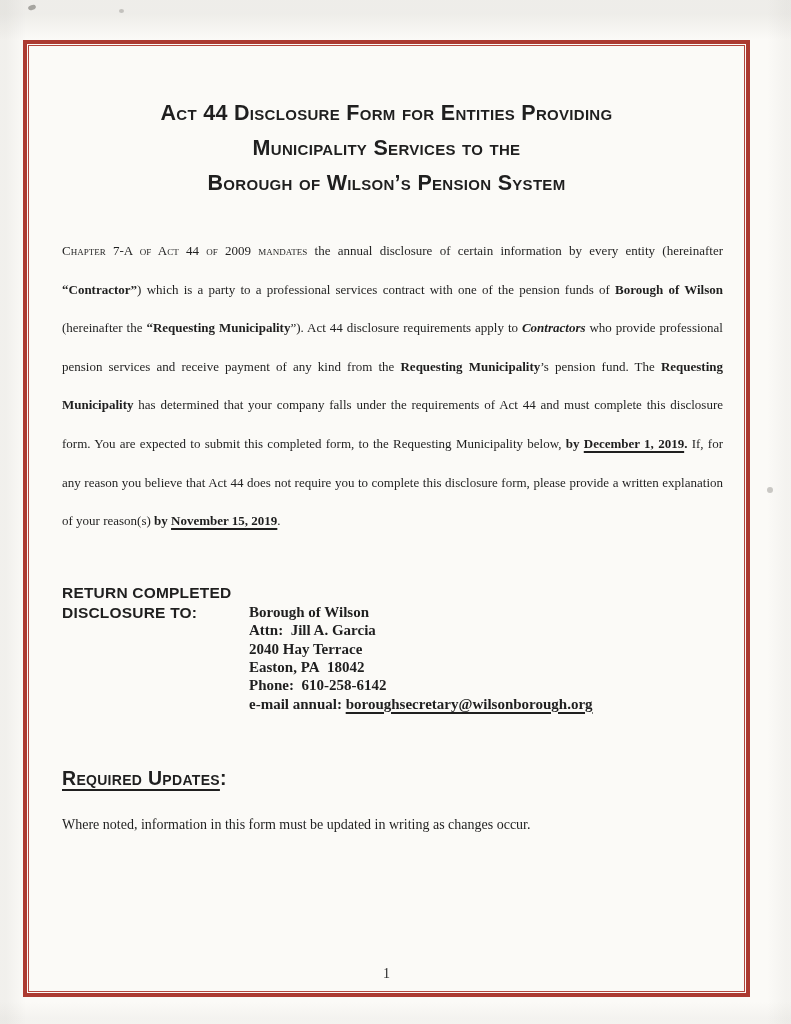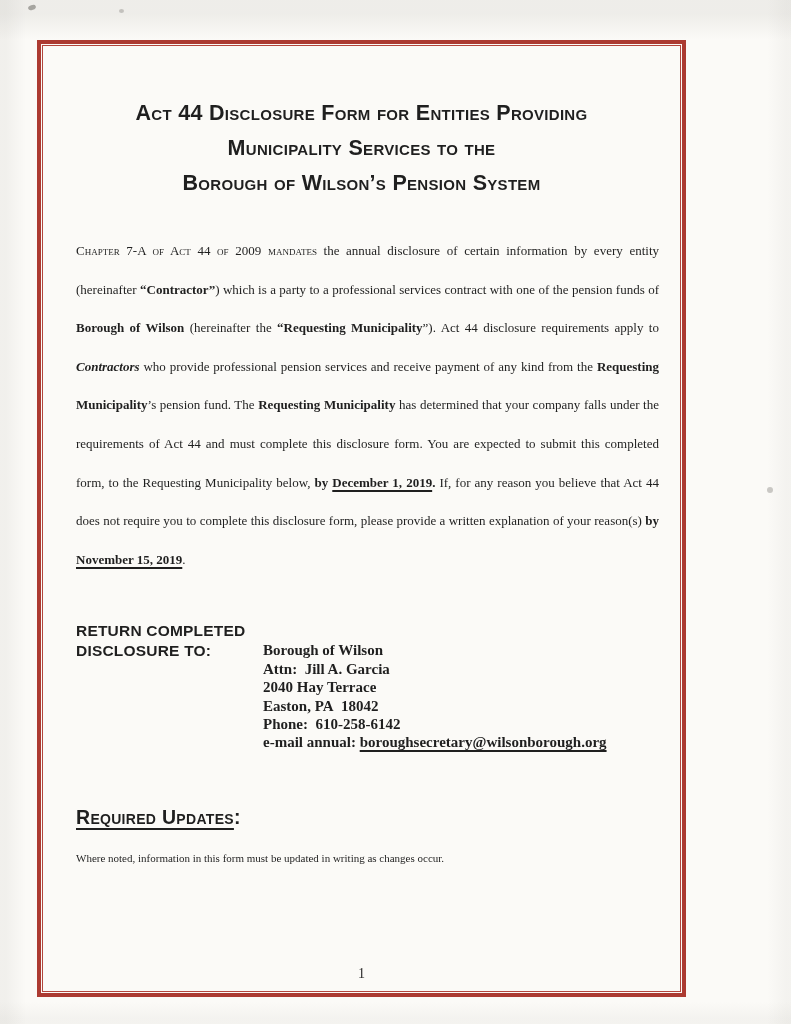--- a/index.html
+++ b/index.html
@@ -31,23 +31,23 @@
     background: #8d8c87;
     border-radius: 50%;
     pointer-events: none;
   }
   .speck.s1 { left: 28px; top: 5px; width: 8px; height: 5px; opacity: .75; transform: rotate(-20deg); }
   .speck.s2 { left: 119px; top: 9px; width: 5px; height: 4px; opacity: .45; }
   .speck.s3 { left: 767px; top: 487px; width: 6px; height: 6px; opacity: .45; }
 
   .frame {
     position: absolute;
-    left: 37px;
+    left: 23px;
     top: 40px;
-    width: 649px;
+    width: 727px;
     height: 957px;
     box-sizing: border-box;
     border: 4px solid var(--red, #ac3a31);
     background: transparent;
   }
   .frame::before {
     content: "";
     position: absolute;
     inset: 1px;
     border: 1px solid var(--red2, #b2453c);
@@ -105,22 +105,22 @@
     font-weight: 700;
     font-size: 19.5px;
     letter-spacing: 0.3px;
   }
   .req-heading .hu {
     text-decoration: underline;
     text-decoration-thickness: 2px;
     text-underline-offset: 4px;
   }
   .req-body {
-    margin: 17px 40px 0 35px;
-    font-size: 11px;
+    margin: 23px 40px 0 35px;
+    font-size: 14px;
     line-height: 24px;
   }
 
   .pagenum {
     position: absolute;
     left: 0;
     bottom: 11px;
     width: 100%;
     text-align: center;
     font-size: 14px;

